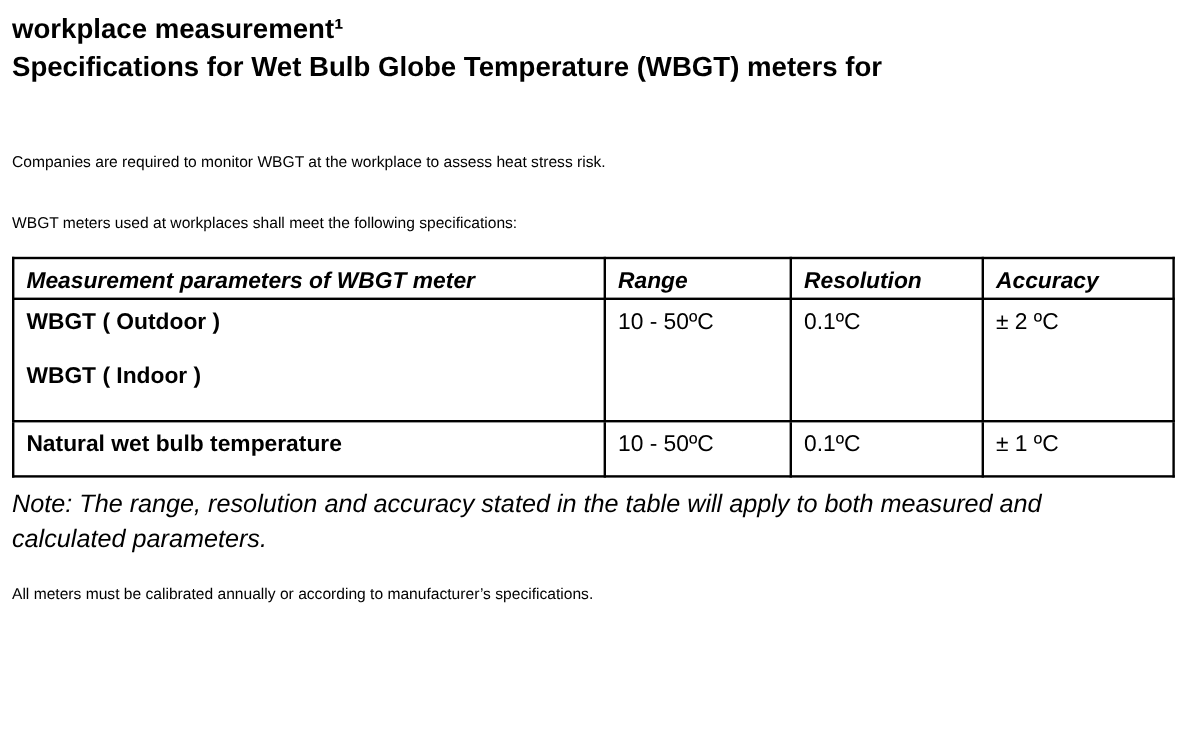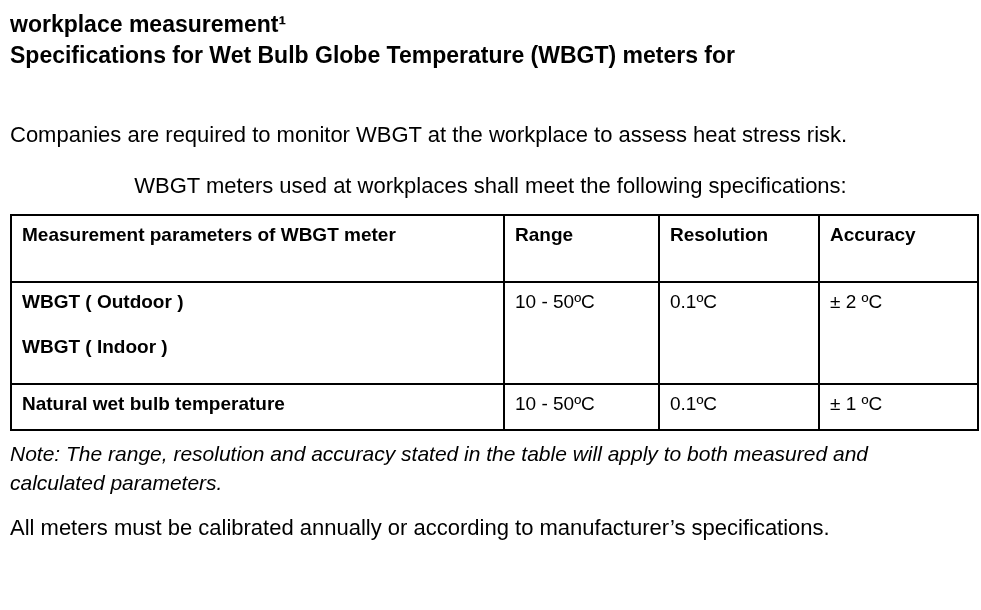--- a/index.html
+++ b/index.html
@@ -18,42 +18,43 @@
     background: #ffffff;
   }
   h1.page-title {
     margin: 0;
     font-size: 23px;
     line-height: 31px;
     font-weight: bold;
     letter-spacing: 0;
   }
   h1.page-title span { display: block; }
-  p { margin: 0; font-size: 22px; line-height: 22px; }
+  p { margin: 0; font-size: 13px; line-height: 22px; }
   .para-1 { margin-top: 53px; }
-  .para-2 { margin-top: 29px; text-align: center; }
+  .para-2 { margin-top: 29px; }
 
   table.specs {
     margin-top: 17px;
     border-collapse: collapse;
     table-layout: fixed;
     width: 967px;
   }
   table.specs th,
   table.specs td {
     border: 2px solid #000000;
     vertical-align: top;
     text-align: left;
     font-size: 19px;
     line-height: 22px;
     padding: 8px 8px 14px 10px;
   }
   table.specs th {
     font-weight: bold;
-    padding-bottom: 35px;
+    padding-bottom: 2px;
+    font-style: italic;
   }
   table.specs td.param { font-weight: bold; }
   table.specs tr.row-double td { padding-bottom: 25px; }
   .param-line-2 { margin-top: 23px; }
 
   col.c-param { width: 493px; }
   col.c-range { width: 155px; }
   col.c-res   { width: 160px; }
   col.c-acc   { width: 159px; }
 

